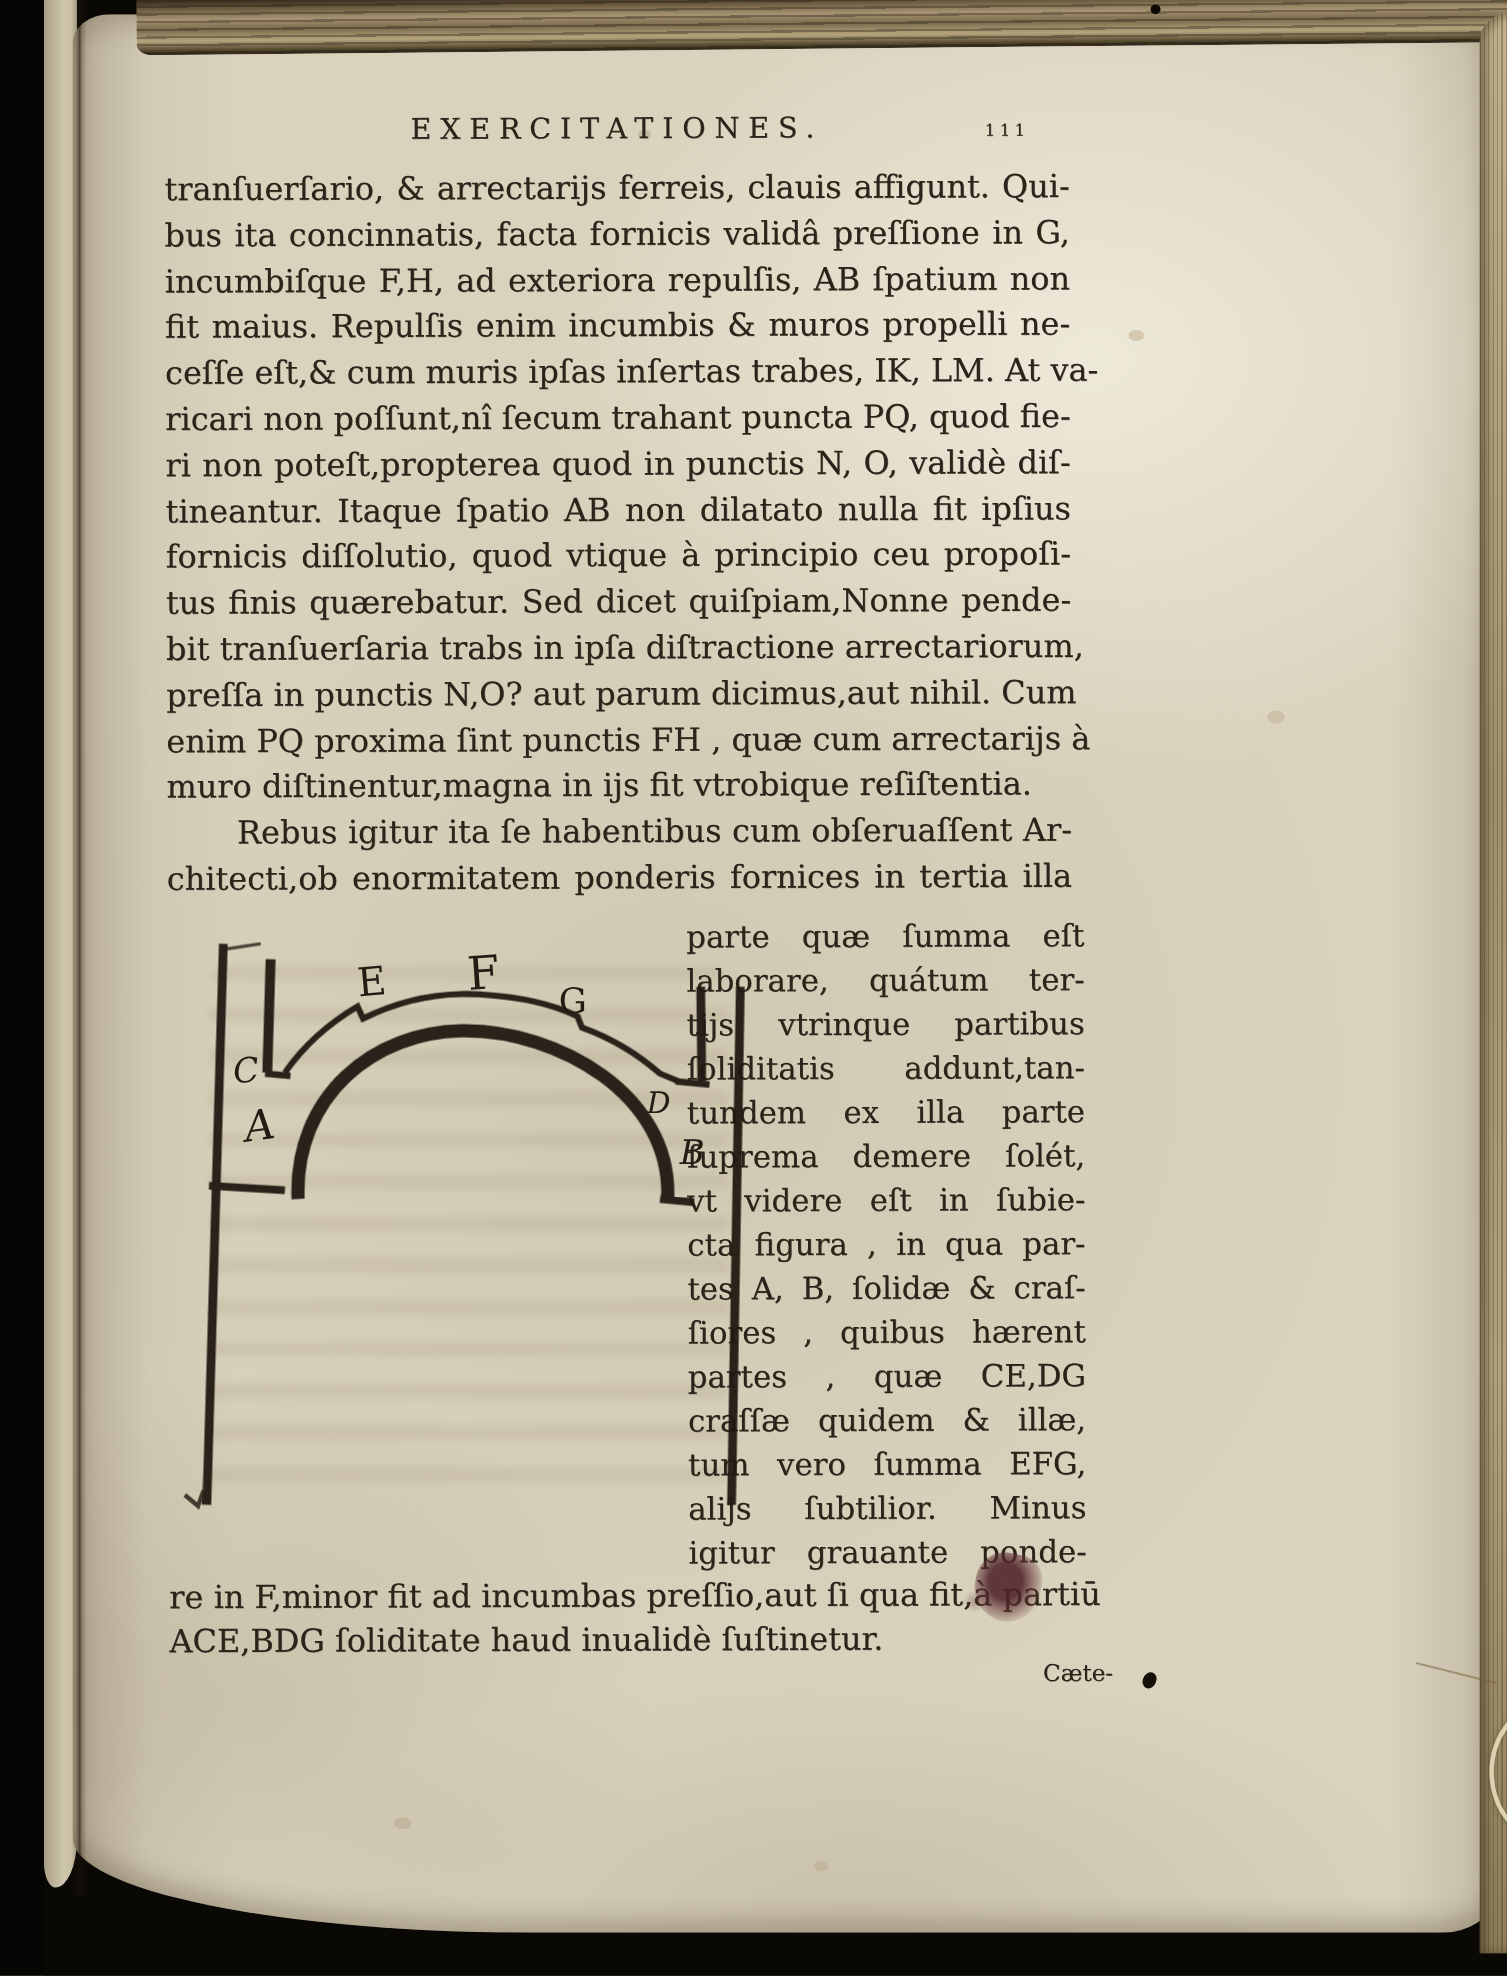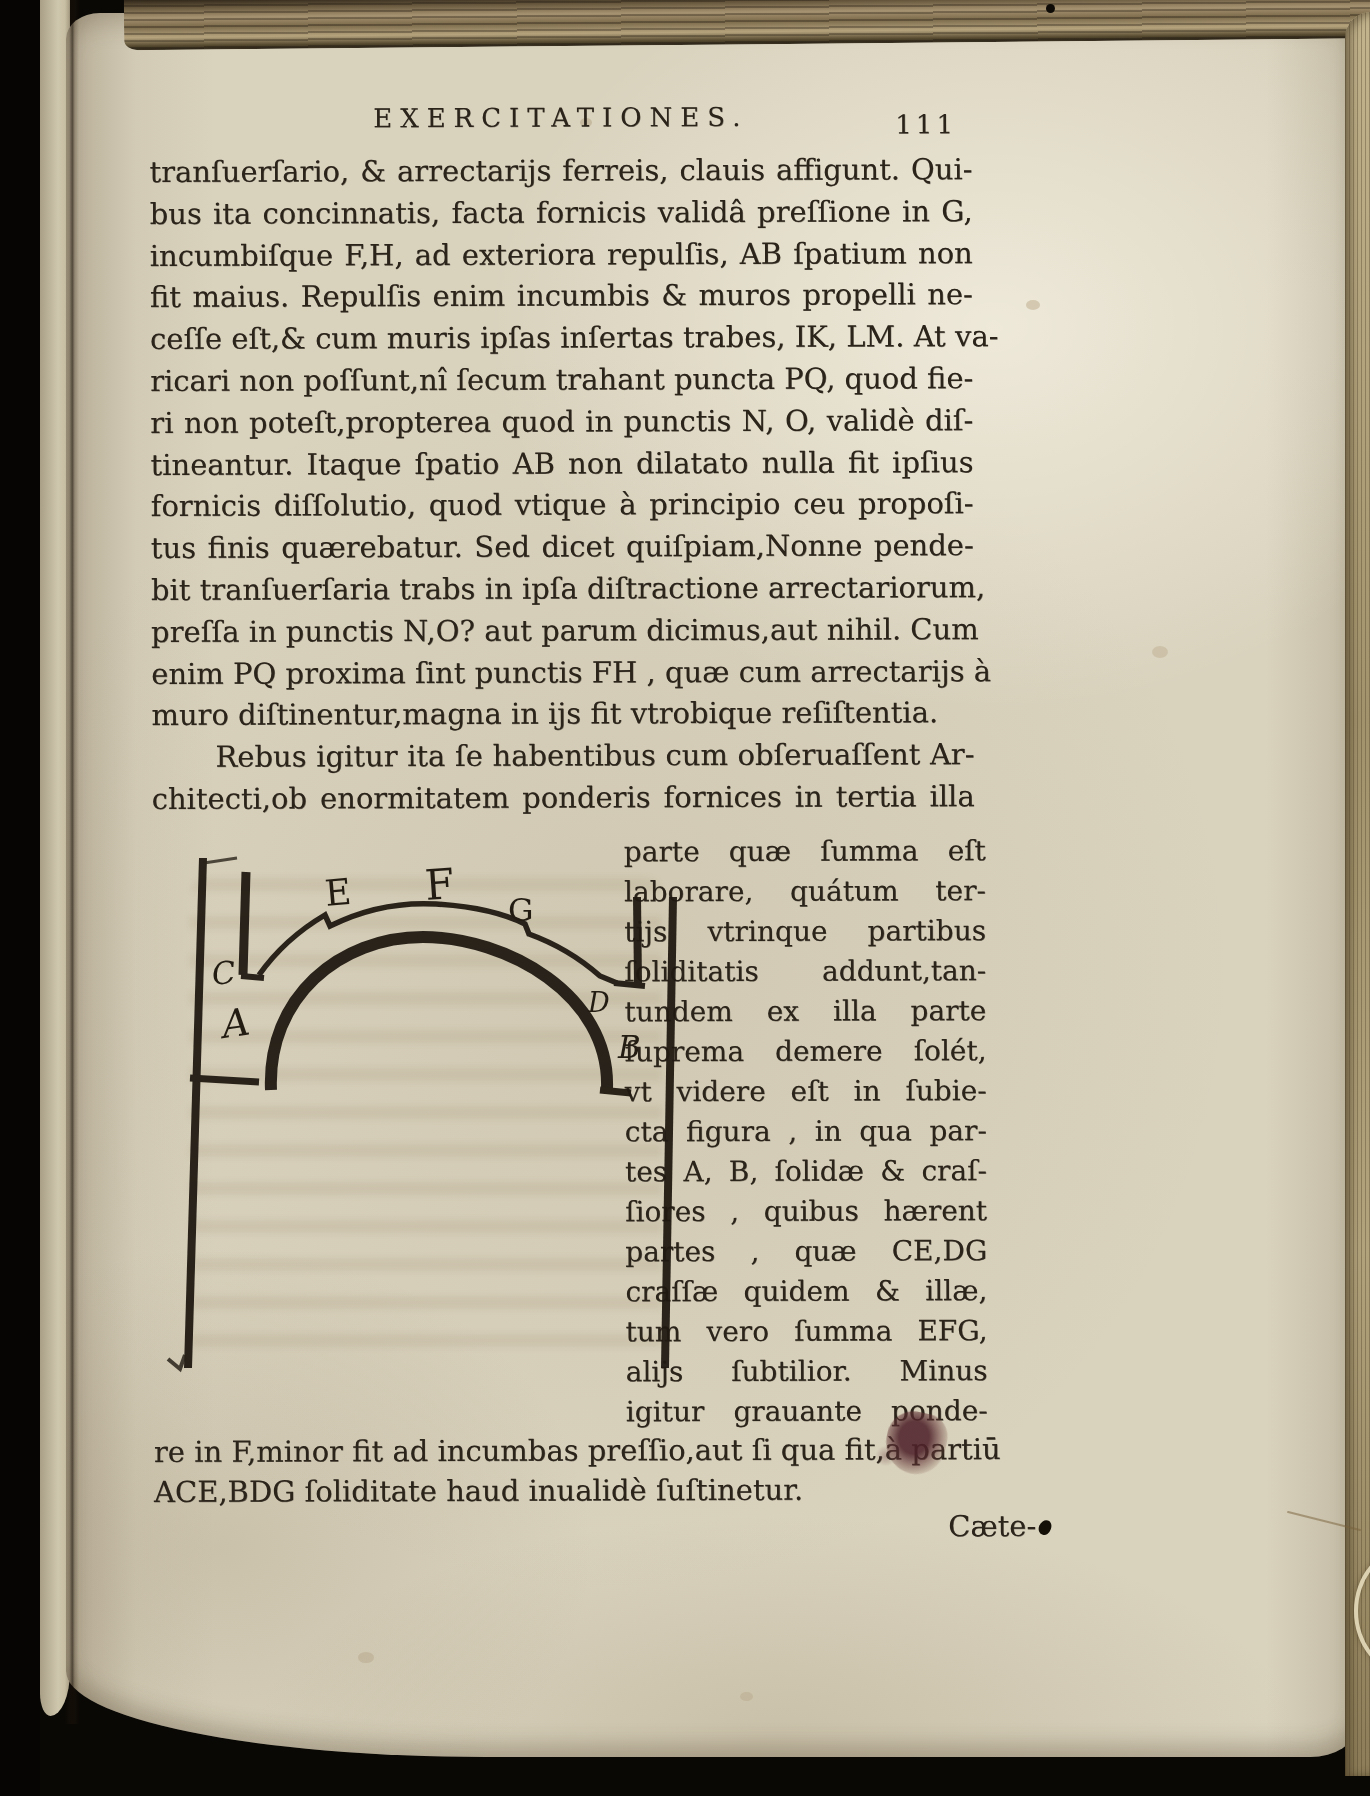--- a/index.html
+++ b/index.html
@@ -44,35 +44,35 @@
   .page-curl{position:absolute;left:1314px;top:1548px;width:96px;height:118px;z-index:5;
     border:4px solid #dcd2b2;border-radius:50%;
     box-shadow:0 0 5px rgba(84,68,40,.55), inset 0 0 4px rgba(84,68,40,.45);}
 
   
   .text-layer{position:absolute;left:0;top:0;width:1370px;height:1796px;z-index:6;
     color:#2b241b;transform:rotate(-.2deg);}
   .text-layer div{text-shadow:.4px .4px .6px rgba(43,36,27,.5);}
   .header-row{position:absolute;left:112px;top:102px;width:823px;text-align:center;}
   .header-title{font-size:26px;letter-spacing:8px;}
-  .page-number{position:absolute;left:858px;top:110px;font-size:26px;letter-spacing:4px;}
+  .page-number{position:absolute;left:858px;top:110px;font-size:15px;letter-spacing:4px;}
 
   .bline,.rline{white-space:nowrap;text-align:justify;text-align-last:justify;}
   .para1{position:absolute;left:112px;top:150px;width:823px;}
   .para1 .bline{height:41.8px;line-height:41.8px;font-size:29px;}
   .para1 .bline:last-child{text-align-last:left;}
   .para2{position:absolute;left:112px;top:735px;width:823px;}
   .para2 .bline{height:41.8px;line-height:41.8px;font-size:29px;}
   .para2 .bline:first-child{text-indent:64px;}
   .rightcol{position:absolute;left:584px;top:832px;width:362px;}
   .rightcol .rline{height:40px;line-height:40px;font-size:28px;}
   .bottompara{position:absolute;left:112px;top:1430px;width:832px;}
   .bottompara .bline{height:40px;line-height:40px;font-size:29px;}
   .bottompara .bline:last-child{text-align-last:left;}
-  .catchword{position:absolute;left:906px;top:1510px;font-size:29px;}
+  .catchword{position:absolute;left:906px;top:1510px;font-size:21px;}
 
   
   .figure-wrap{position:absolute;left:118px;top:845px;width:540px;height:540px;z-index:6;}
   .ghost-rows{position:absolute;left:150px;top:878px;width:472px;height:492px;z-index:5;
     background:repeating-linear-gradient(180deg, rgba(128,106,70,.10) 0 13px, transparent 13px 38px);
     filter:blur(3px);border-radius:18px;}
 
   
   .stain{position:absolute;left:846px;top:1412px;width:60px;height:62px;z-index:7;
     background:radial-gradient(ellipse at 45% 42%, rgba(78,34,42,.88) 0 32%, rgba(97,50,52,.55) 52%, rgba(112,72,60,.22) 70%, transparent 80%);

